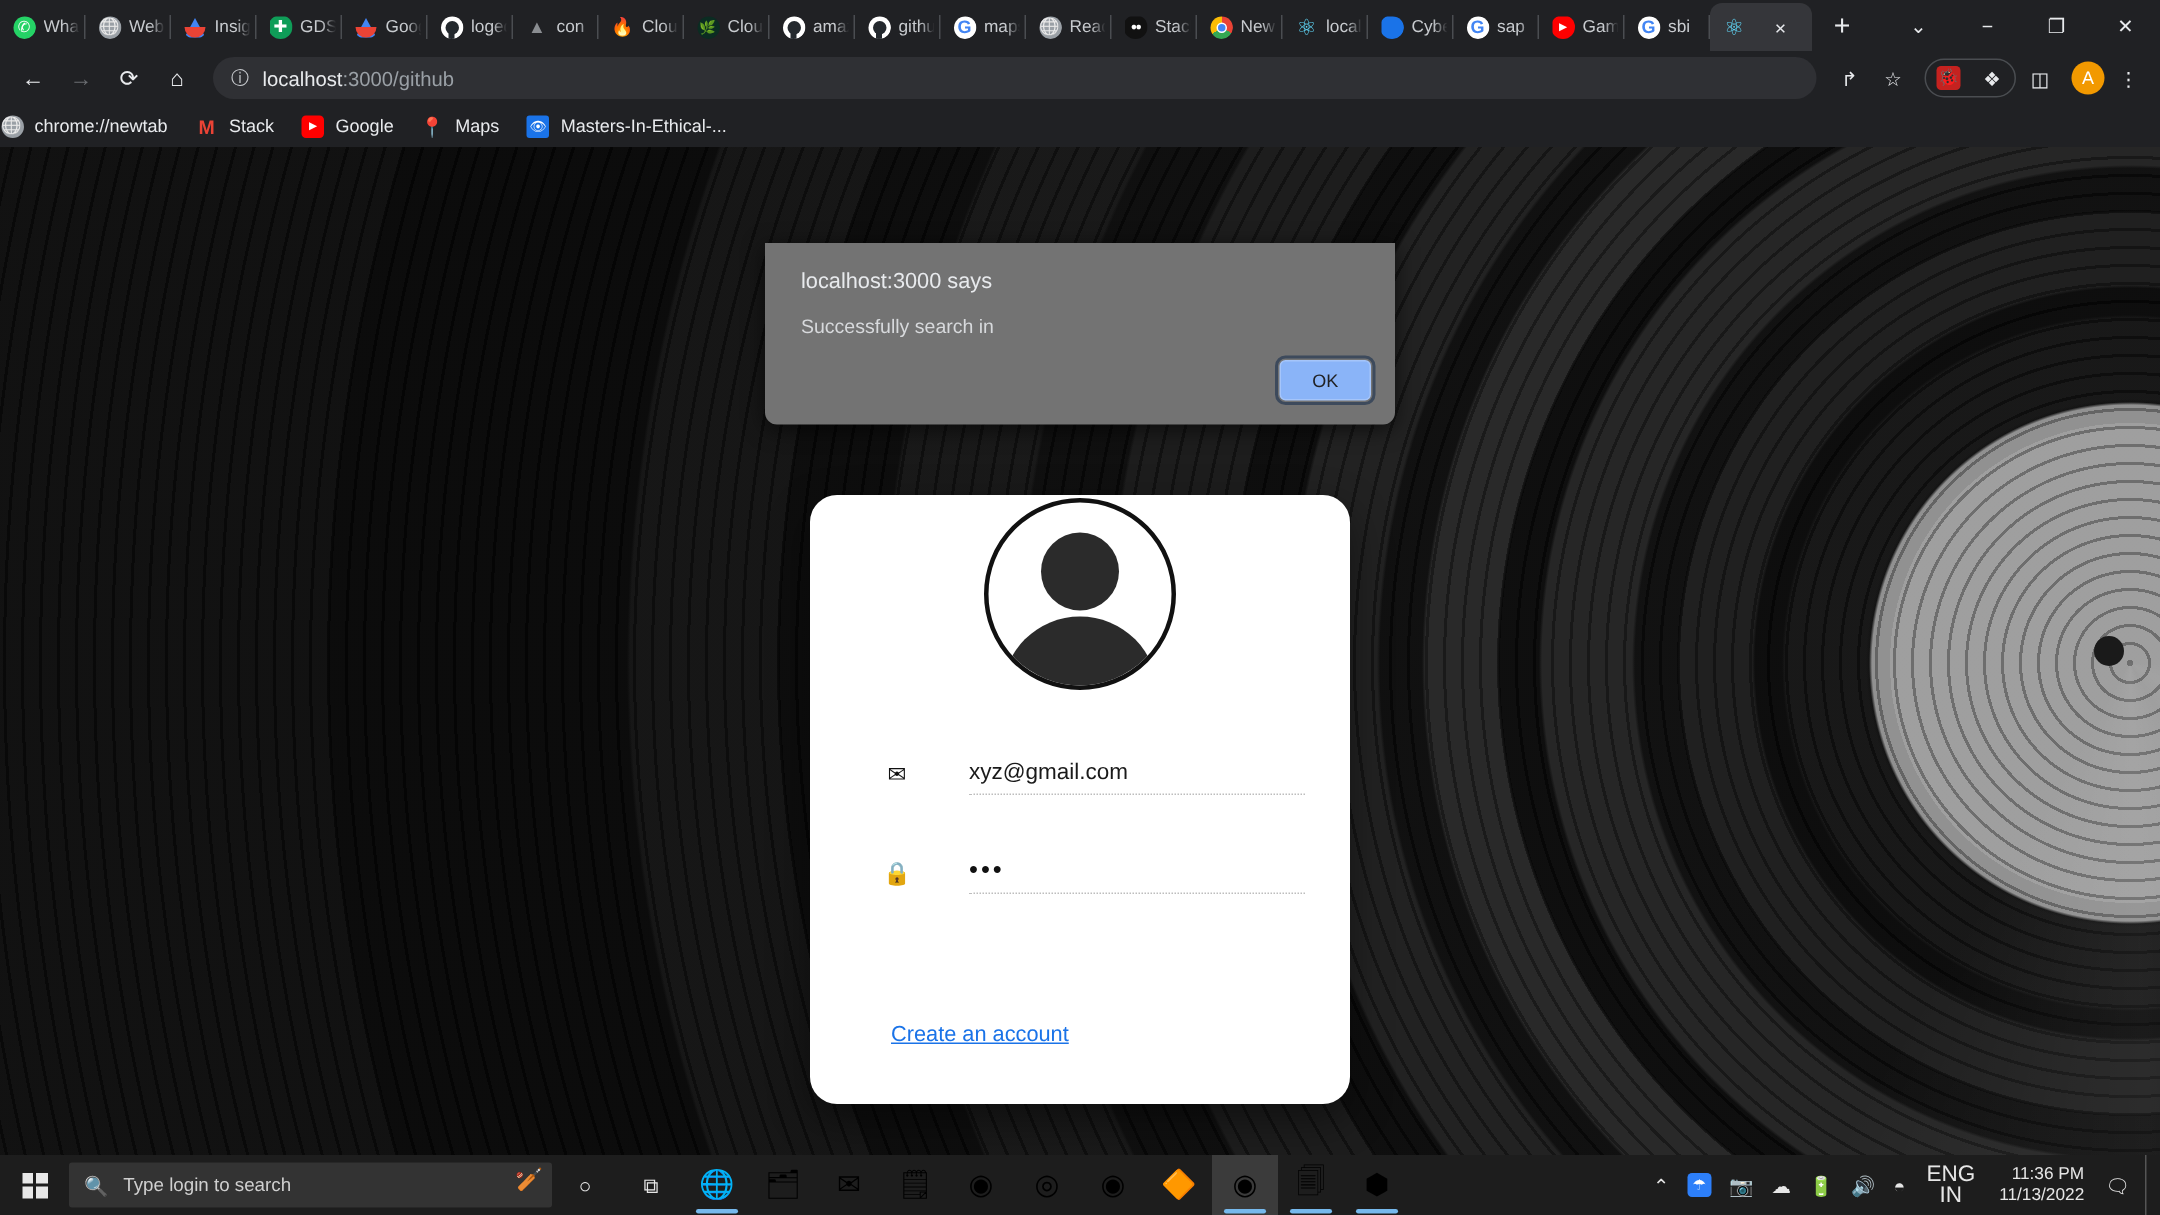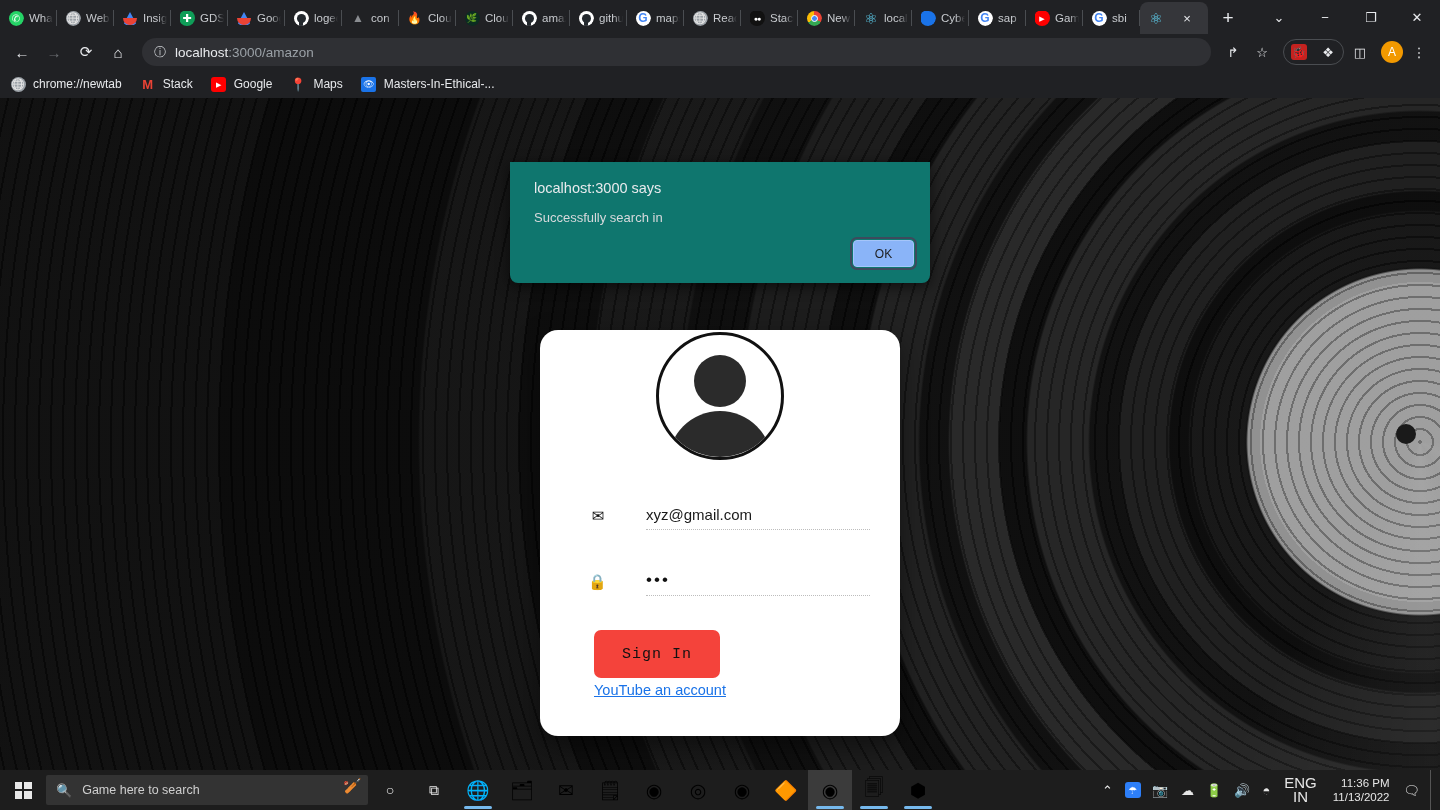--- a/index.html
+++ b/index.html
@@ -113,21 +113,21 @@
   }
   .ext-red { width: 16px; height: 16px; background: #c5221f; border-radius: 3px; position: relative; margin: 0 5px; }
   .ext-red::after { content: "🐞"; position: absolute; inset: 0; font-size: 11px; text-align: center; line-height: 16px; }
   .avatar-a {
     width: 22px; height: 22px; border-radius: 50%; background: #f29900; color: #fff;
     font-size: 12px; display: flex; align-items: center; justify-content: center;
     margin-left: 8px;
   }
 
   
-  .bookmarks { height: 28px; display: flex; align-items: center; padding: 0 10px; background: #202124; }
+  .bookmarks { height: 28px; display: flex; align-items: center; padding: 0 0; background: #202124; }
   .bm { display: flex; align-items: center; margin-right: 18px; color: #e8eaed; font-size: 12px; white-space: nowrap; }
   .bm .bmicon { width: 16px; height: 16px; margin-right: 7px; display: flex; align-items: center; justify-content: center; }
   .bm-gmail { color: #EA4335; font-size: 13px; font-weight: bold; }
   .bm-maps { font-size: 13px; }
   .bm-blue { width: 15px; height: 15px; background: #1a73e8; border-radius: 2px; position: relative; }
   .bm-blue::after { content: "👁"; position: absolute; inset: 0; font-size: 9px; text-align: center; line-height: 15px; filter: grayscale(1) brightness(3); }
 
   
   .viewport { position: relative; width: 1440px; height: 676px; overflow: hidden; background: #0a0a0a; }
 
@@ -220,21 +220,21 @@
     cursor: pointer;
   }
   .create-link {
     position: absolute; left: 54px; top: 352px; font-size: 14.5px;
     color: #1a73e8; text-decoration: underline; cursor: pointer;
   }
 
   
   .jsdialog {
     position: absolute; left: 510px; top: 64px; width: 420px; height: 121px;
-    background: #0f766e; border-radius: 0 0 8px 8px;
+    background: #737373; border-radius: 0 0 8px 8px;
     box-shadow: 0 3px 14px rgba(0,0,0,.6); z-index: 50;
   }
   .jsd-title { position: absolute; left: 24px; top: 18px; color: #e8eaed; font-size: 14.5px; }
   .jsd-msg { position: absolute; left: 24px; top: 48px; color: #d7d9dc; font-size: 13px; }
   .jsd-ok {
     position: absolute; right: 16px; top: 78px; width: 61px; height: 27px;
     background: #8ab4f8; color: #202124; border: 1px solid #a5c5fa; border-radius: 4px;
     font-size: 12px; font-family: "Liberation Sans", sans-serif;
     outline: 2px solid #3d4a5c; outline-offset: 1px; cursor: pointer;
   }
@@ -438,21 +438,21 @@
       </div>
     </div>
 
     <div class="toolbar">
       <div class="navbtn">←</div>
       <div class="navbtn dim">→</div>
       <div class="navbtn">⟳</div>
       <div class="navbtn">⌂</div>
       <div class="omnibox">
         <span class="info">ⓘ</span>
-        <span class="urltext"><b>localhost</b><span>:3000/amazon</span></span>
+        <span class="urltext"><b>localhost</b><span>:3000/github</span></span>
       </div>
       <div class="tbright">
         <div class="tbicon">↱</div>
         <div class="tbicon">☆</div>
         <div class="extgroup">
           <div class="ext-red"></div>
           <div class="tbicon">❖</div>
         </div>
         <div class="tbicon">◫</div>
         <div class="avatar-a">A</div>
@@ -511,22 +511,21 @@
           <span class="ficon">✉</span>
           <input class="finput" type="text" value="xyz@gmail.com" style="">
         </div>
 
         <div class="field" id="password-field-wrap">
           <span class="ficon">🔒</span>
           <span class="fdots">•••</span>
           <input class="finput" type="text" value="" style="">
         </div>
 
-        <button class="signin-btn">Sign In</button>
-        <a class="create-link">YouTube an account</a>
+        <a class="create-link">Create an account</a>
       </div>
 
       <div class="jsdialog">
         <div class="jsd-title">localhost:3000 says</div>
         <div class="jsd-msg">Successfully search in</div>
         <button class="jsd-ok">OK</button>
       </div>
     </div>
   </div>
 
@@ -534,21 +533,21 @@
     <div class="start-btn">
       <div class="winlogo">
           <i></i>
           <i></i>
           <i></i>
           <i></i>
         </div>
     </div>
     <div class="search-box">
       <span class="mag">🔍</span>
-      <span class="sph">Game here to search</span>
+      <span class="sph">Type login to search</span>
       <span class="cricket">🏏</span>
     </div>
     <div class="tb-sys">○</div>
     <div class="tb-sys">⧉</div>
     <div id="taskbar-apps" style="display:flex;align-items:center;">
         <div class="tb-app">
           <span class="appico">🌐</span>
           <span class="underline"></span>
         </div>
         <div class="tb-app">

